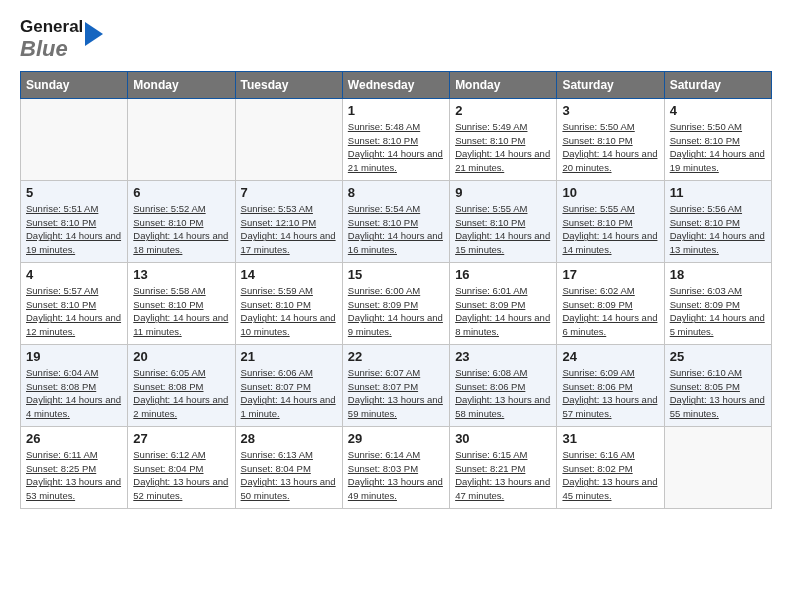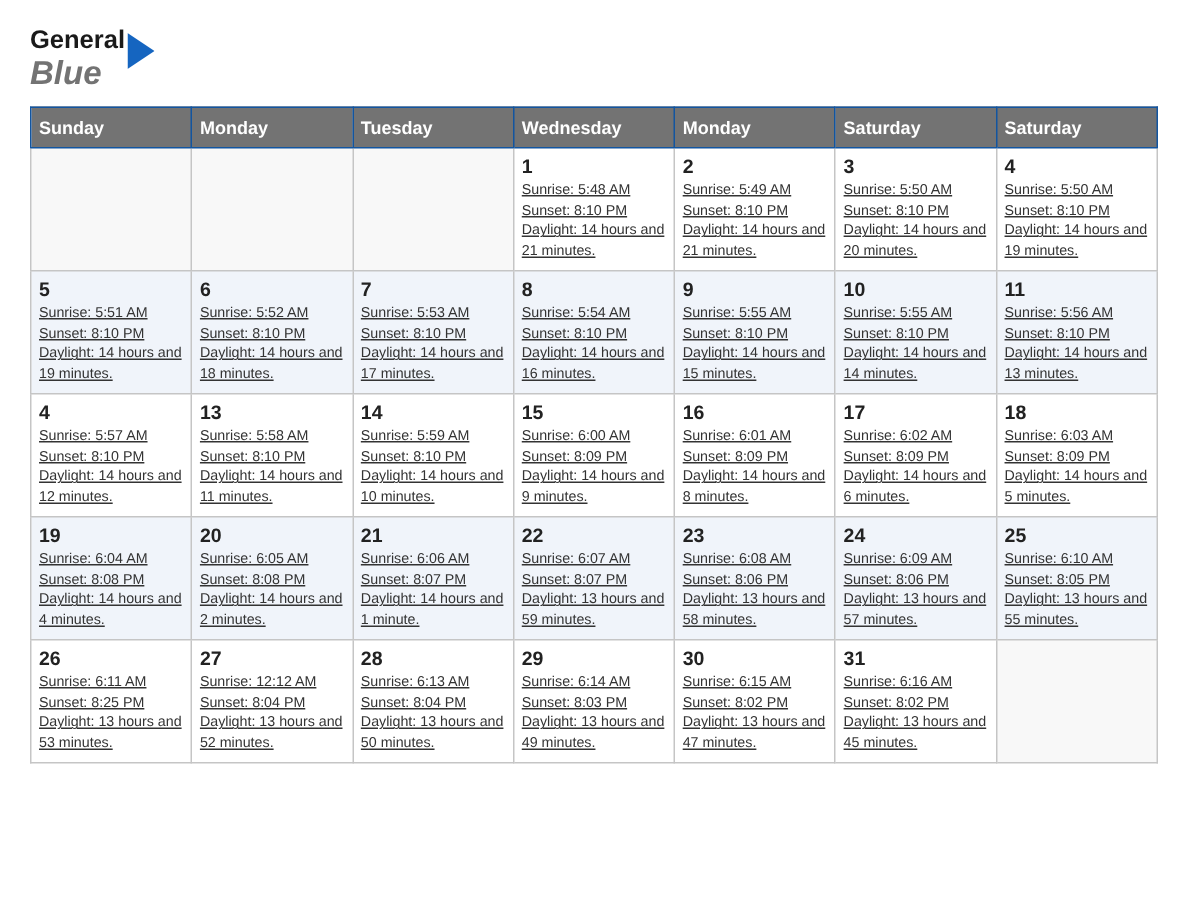--- a/index.html
+++ b/index.html
@@ -157,21 +157,21 @@
           <td>
             <div class="day-num">6</div>
             <div class="day-info">Sunrise: 5:52 AM
 Sunset: 8:10 PM
 Daylight: 14 hours
 and 18 minutes.</div>
           </td>
           <td>
             <div class="day-num">7</div>
             <div class="day-info">Sunrise: 5:53 AM
-Sunset: 8:10 PM
+Sunset: 12:10 PM
 Daylight: 14 hours
 and 17 minutes.</div>
           </td>
           <td>
             <div class="day-num">8</div>
             <div class="day-info">Sunrise: 5:54 AM
 Sunset: 8:10 PM
 Daylight: 14 hours
 and 16 minutes.</div>
           </td>
@@ -302,21 +302,21 @@
         <tr>
           <td>
             <div class="day-num">26</div>
             <div class="day-info">Sunrise: 6:11 AM
 Sunset: 8:25 PM
 Daylight: 13 hours
 and 53 minutes.</div>
           </td>
           <td>
             <div class="day-num">27</div>
-            <div class="day-info">Sunrise: 12:12 AM
+            <div class="day-info">Sunrise: 6:12 AM
 Sunset: 8:04 PM
 Daylight: 13 hours
 and 52 minutes.</div>
           </td>
           <td>
             <div class="day-num">28</div>
             <div class="day-info">Sunrise: 6:13 AM
 Sunset: 8:04 PM
 Daylight: 13 hours
 and 50 minutes.</div>
@@ -324,21 +324,21 @@
           <td>
             <div class="day-num">29</div>
             <div class="day-info">Sunrise: 6:14 AM
 Sunset: 8:03 PM
 Daylight: 13 hours
 and 49 minutes.</div>
           </td>
           <td>
             <div class="day-num">30</div>
             <div class="day-info">Sunrise: 6:15 AM
-Sunset: 8:02 PM
+Sunset: 8:21 PM
 Daylight: 13 hours
 and 47 minutes.</div>
           </td>
           <td>
             <div class="day-num">31</div>
             <div class="day-info">Sunrise: 6:16 AM
 Sunset: 8:02 PM
 Daylight: 13 hours
 and 45 minutes.</div>
           </td>

